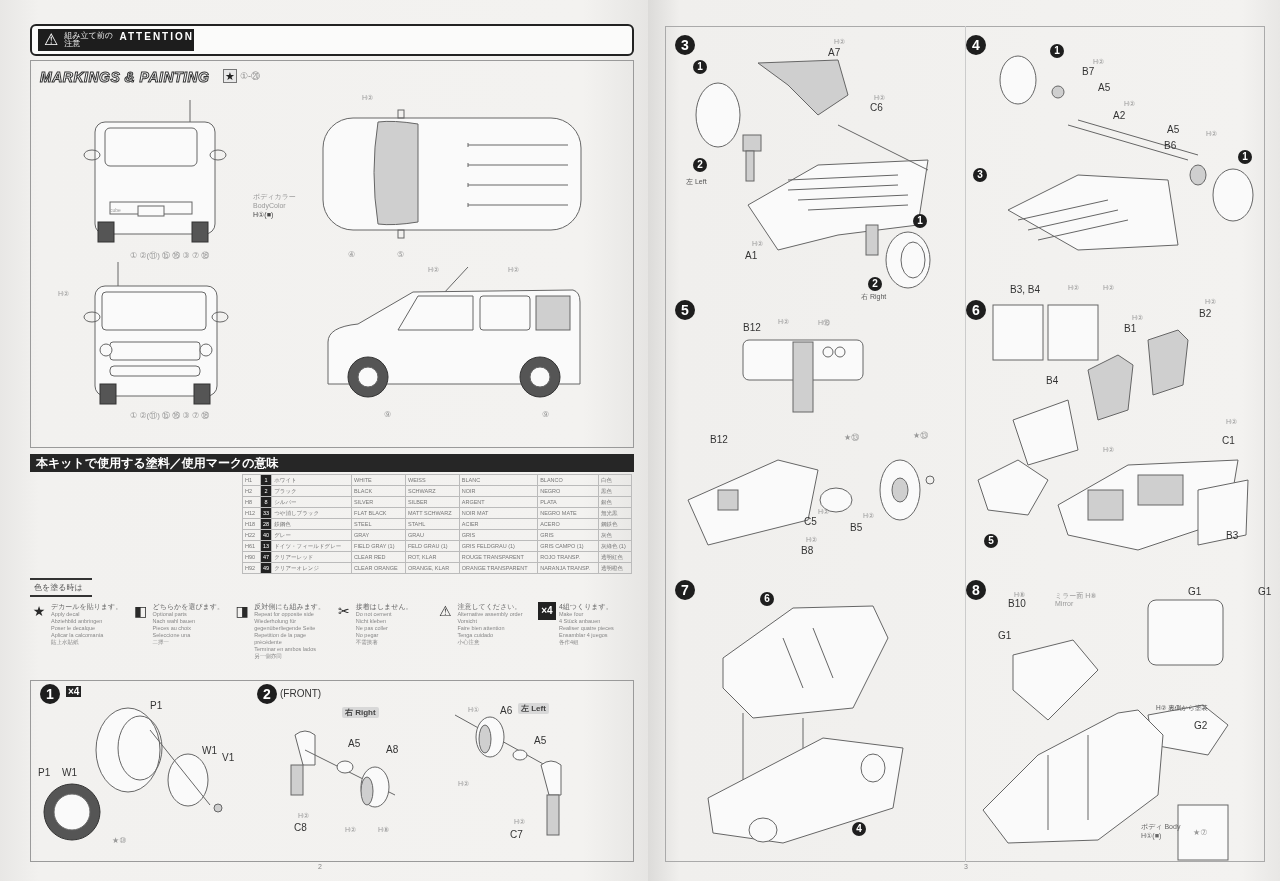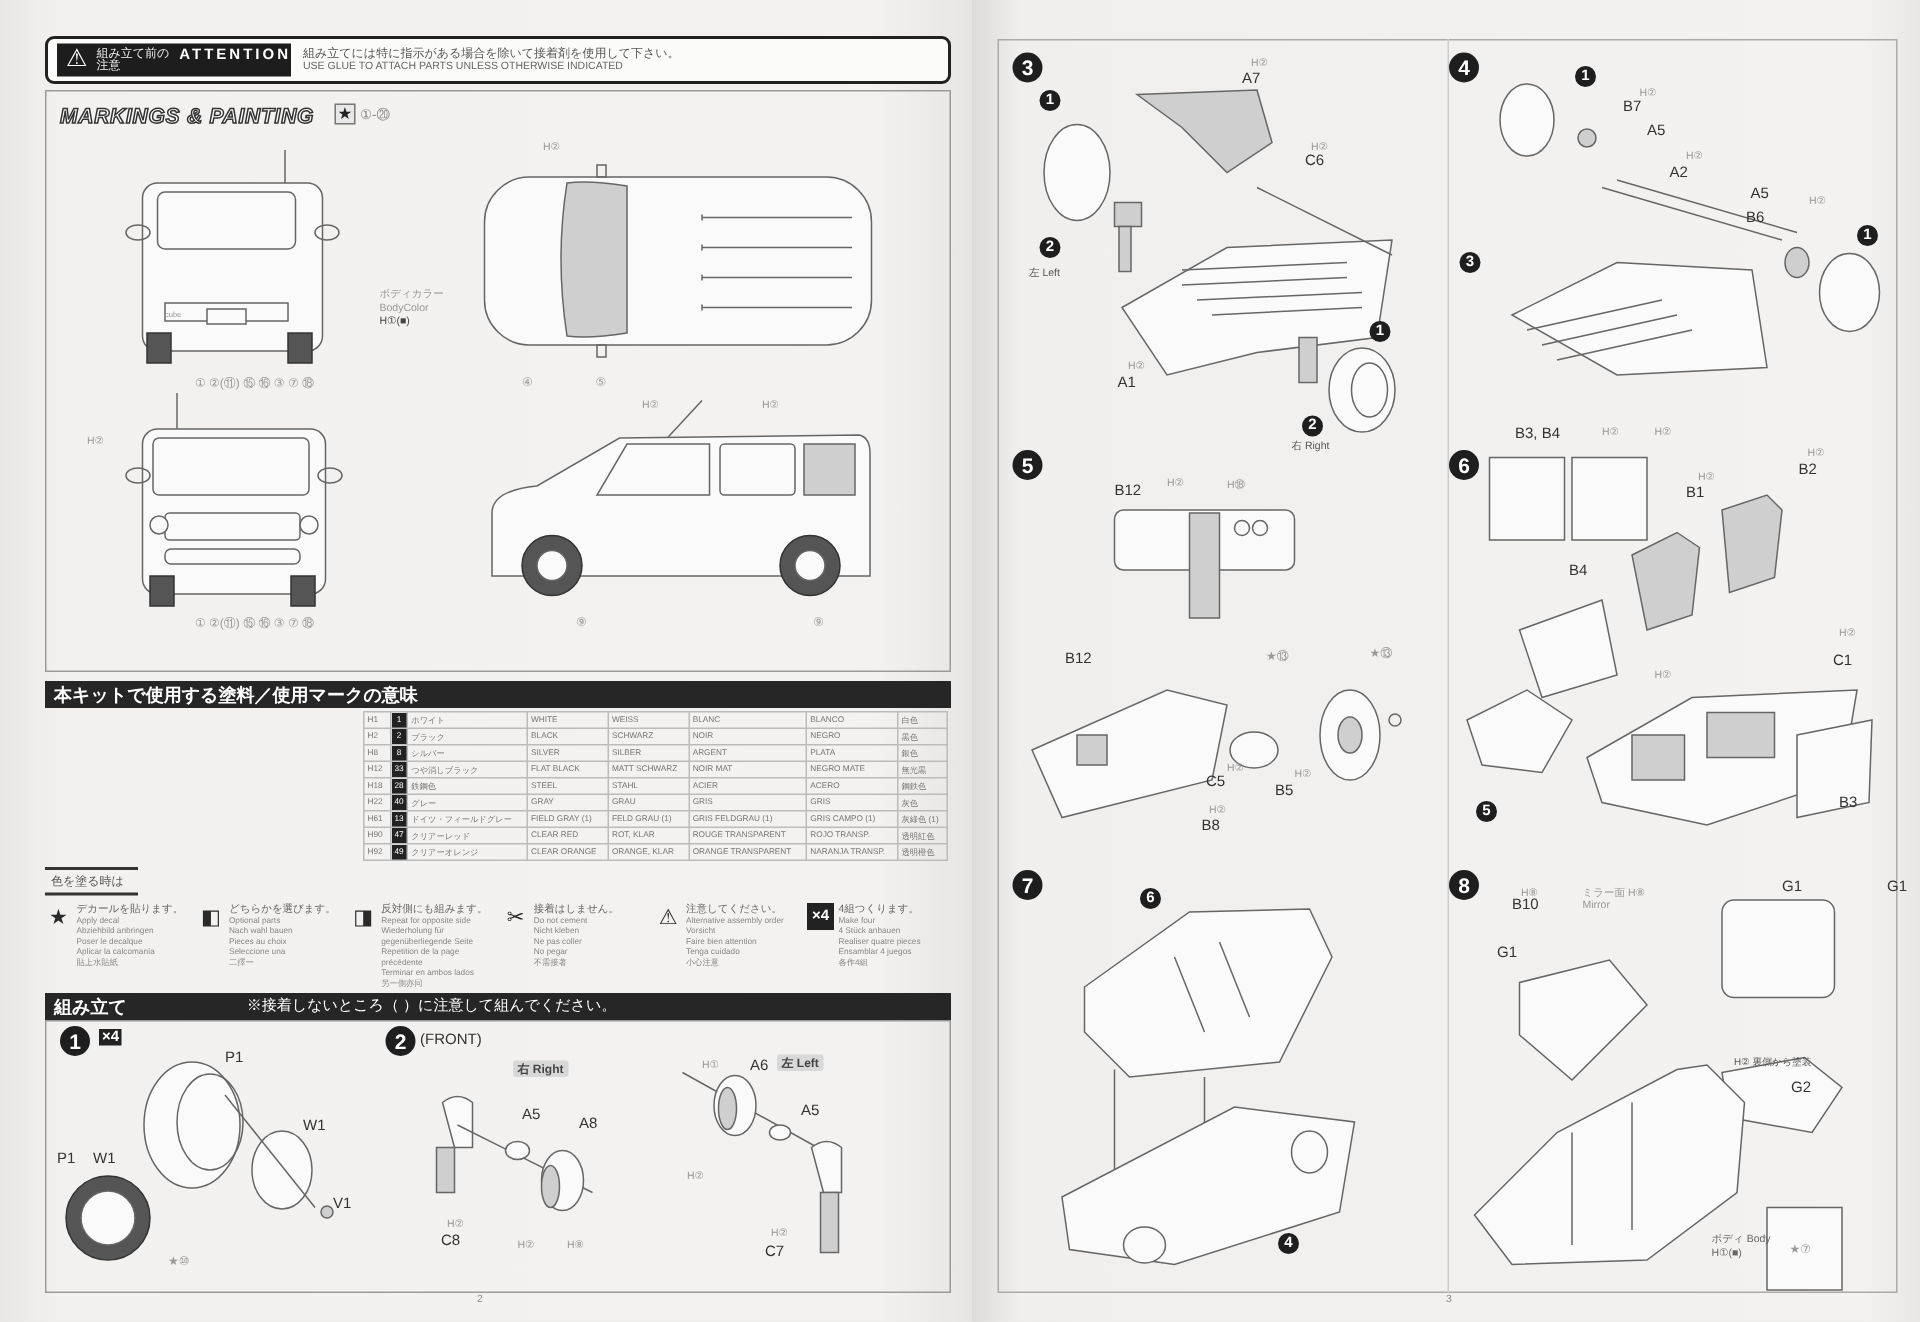--- a/index.html
+++ b/index.html
@@ -54,24 +54,20 @@
 
 <div class="page" id="pg-left">
 
   <div class="abs attn">
     <div class="attn-badge">
       <span class="attn-tri">⚠</span>
       <span class="attn-labels">
         <span class="attn-jp">組み立て前の注意</span>
         <span class="attn-en">ATTENTION</span>
       </span>
-    </div>
-    <div class="attn-text">
-      <span class="jp">組み立てには特に指示がある場合を除いて接着剤を使用して下さい。</span>
-      <span class="en">USE GLUE TO ATTACH PARTS UNLESS OTHERWISE INDICATED</span>
     </div>
   </div>
 
   <div class="frame" style="left:30px;top:60px;width:604px;height:388px"></div>
   <div class="abs mk-title">MARKINGS &amp; PAINTING</div>
   <div class="abs mk-ref">
     <span class="star-box">★</span>
     <span>①-⑳</span>
   </div>
 
@@ -305,40 +301,36 @@
           <b>4組つくります。</b>
           <div>Make four</div>
           <div>4 Stück anbauen</div>
           <div>Realiser quatre pieces</div>
           <div>Ensamblar 4 juegos</div>
           <div>各作4組</div>
         </div>
       </div>
     </div>
 
-  <div class="sec-bar" style="top:662px">
-    <span>組み立て</span>
-    <span class="note" style="margin-left:60px">※接着しないところ（ ）に注意して組んでください。</span>
-  </div>
   <div class="frame" style="left:30px;top:680px;width:604px;height:182px"></div>
 
   <div class="step-no" style="left:40px;top:684px">1</div>
   <span class="abs x4" style="left:66px;top:686px">×4</span>
   <svg class="drw" style="left:40px;top:700px" width="200" height="145">
     <ellipse cx="88" cy="50" rx="32" ry="42" class="w"></ellipse>
       <ellipse cx="100" cy="48" rx="22" ry="32"></ellipse>
     <ellipse cx="148" cy="80" rx="20" ry="26" class="w"></ellipse>
       <circle cx="178" cy="108" r="4" class="f"></circle>
     <line x1="110" y1="30" x2="170" y2="105"></line>
     <circle cx="32" cy="112" r="28" class="d"></circle>
       <circle cx="32" cy="112" r="18" class="w"></circle>
   </svg>
   <div class="lbl" style="left:150px;top:700px">P1</div>
   <div class="lbl" style="left:202px;top:745px">W1</div>
-  <div class="lbl" style="left:222px;top:797px">V1</div>
+  <div class="lbl" style="left:222px;top:752px">V1</div>
   <div class="lbl" style="left:38px;top:767px">P1</div>
   <div class="lbl" style="left:62px;top:767px">W1</div>
   <div class="hlbl" style="left:112px;top:836px;font-size:8px">★⑩</div>
 
   <div class="step-no" style="left:257px;top:684px">2</div>
   <div class="lbl" style="left:280px;top:688px">(FRONT)</div>
   <div class="tag" style="left:342px;top:707px">右 Right</div>
   <div class="tag" style="left:518px;top:703px">左 Left</div>
   <svg class="drw" style="left:285px;top:725px" width="340" height="130">
     <path d="M10 10 q10 -8 20 0 v30 h-12 z" class="w"></path>

